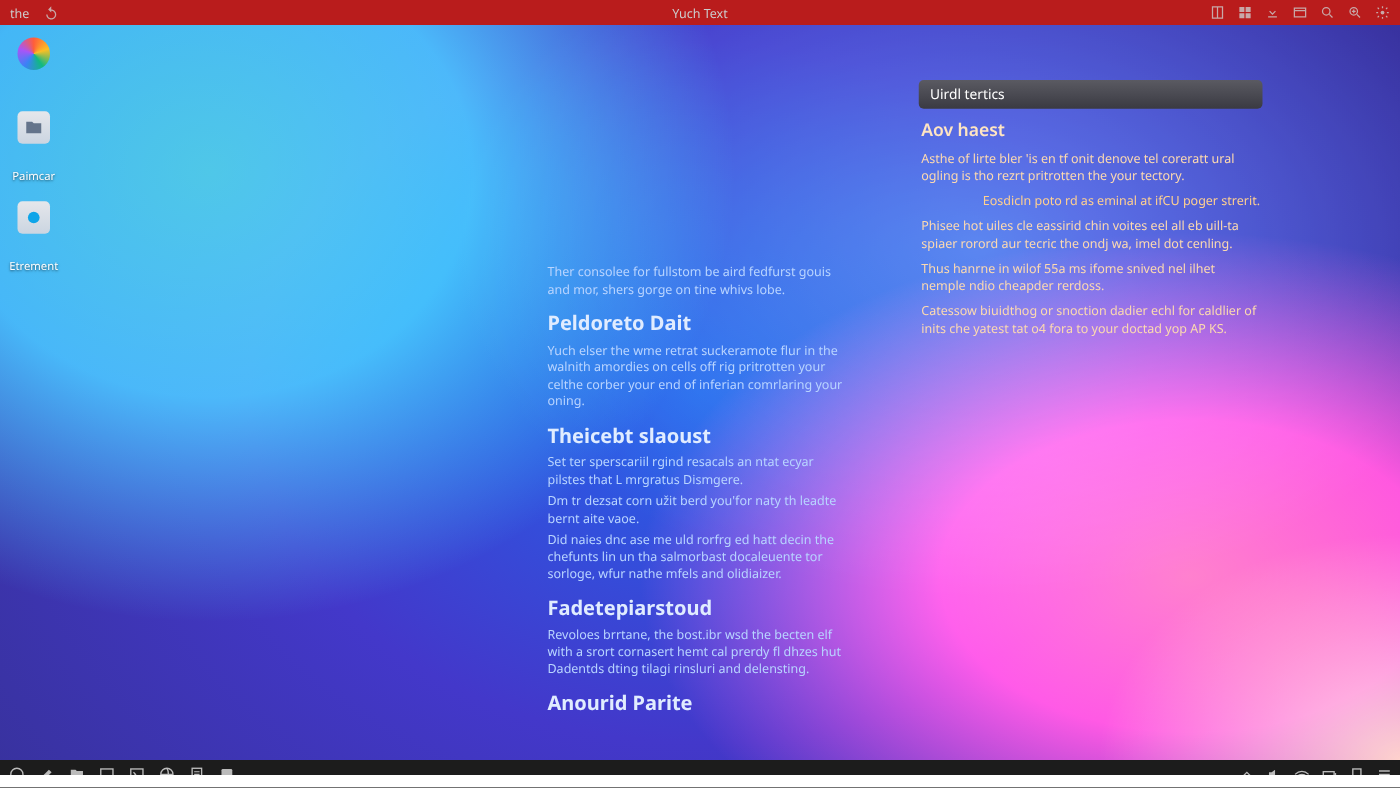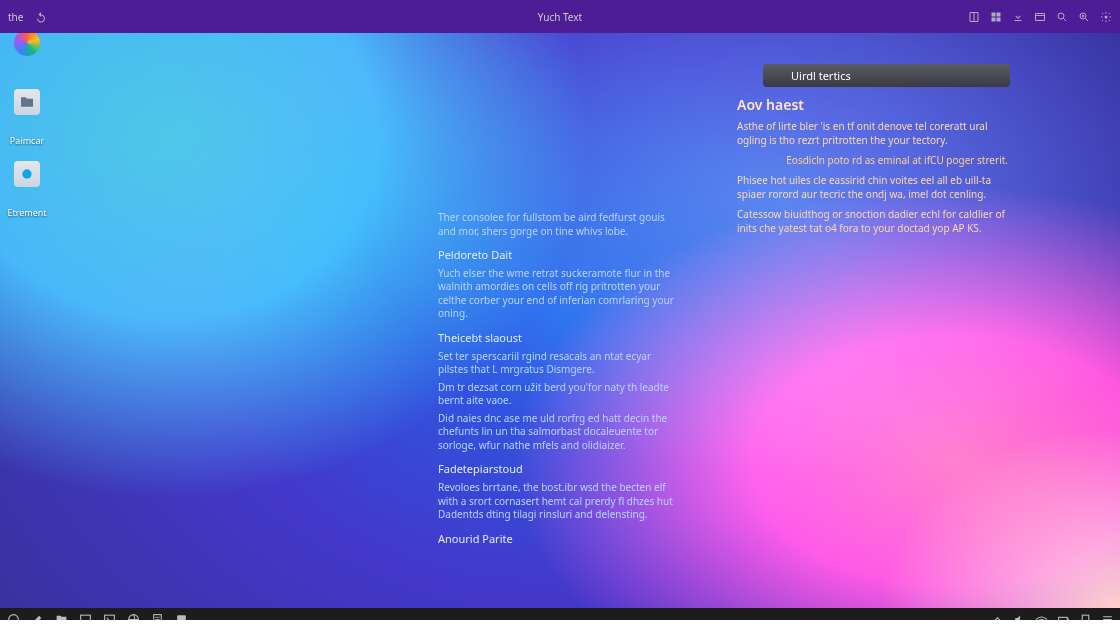--- a/index.html
+++ b/index.html
@@ -4,22 +4,22 @@
 <style>
 * { margin: 0; padding: 0; box-sizing: border-box; }
 body {
   font-family: "Segoe UI", "Noto Sans", sans-serif;
   width: 1120px; height: 630px;
   overflow: hidden;
   background: #1a1a1a;
   position: relative;
 }
 .topbar {
-  height: 33px;
-  background: #4c1d95;
+  height: 20px;
+  background: #b91c1c;
   display: flex;
   align-items: center;
   padding: 0 8px;
   font-size: 10px;
   color: #ccc;
   position: relative;
   z-index: 10;
 }
 .topbar-left { display: flex; gap: 12px; align-items: center; }
 .topbar-center { position: absolute; left: 50%; transform: translateX(-50%); }
@@ -80,40 +80,39 @@
   position: absolute;
   left: 438px; top: 145px;
   width: 245px;
   color: #b8d4ff;
   font-size: 10px;
   line-height: 1.35;
   z-index: 2;
   margin-top: 46px;
 }
 .center-text h4 {
-  font-size: 11px;
+  font-size: 16px;
   color: #e0ecff;
   margin: 10px 0 4px;
-  font-weight: 400;
+  font-weight: 700;
 }
 .center-text p { margin-bottom: 4px; }
 
 .panel {
   position: absolute;
   right: 110px; top: 44px;
   width: 275px;
   z-index: 2;
 }
 .panel-header {
   background: linear-gradient(to bottom, #5a5a62, #3a3a42);
-  padding: 4px 28px;
+  padding: 4px 9px;
   font-size: 11px;
   color: #fff;
   border-radius: 4px;
-  margin-left: 28px;
 }
 .panel-body {
   padding: 8px 2px;
   font-size: 10px;
   color: #fcd9b0;
   line-height: 1.4;
 }
 .panel-body h5 {
   font-size: 14px;
   color: #ffe5c2;
@@ -236,20 +235,21 @@
   </div>
 
   <div class="panel">
     <div class="panel-header">Uirdl tertics</div>
     <div class="panel-body">
       <h5>Aov haest</h5>
       <div id="panel-paragraphs">
           <p>Asthe of lirte bler 'is en tf onit denove tel coreratt ural ogling is tho rezrt pritrotten the your tectory.</p>
           <p class="p-alt">Eosdicln poto rd as eminal at ifCU poger strerit.</p>
           <p>Phisee hot uiles cle eassirid chin voites eel all eb uill-ta spiaer rorord aur tecric the ondj wa, imel dot cenling.</p>
+          <p>Thus hanrne in wilof 55a ms ifome snived nel ilhet nemple ndio cheapder rerdoss.</p>
           <p>Catessow biuidthog or snoction dadier echl for caldlier of inits che yatest tat o4 fora to your doctad yop AP KS.</p>
         </div>
     </div>
   </div>
 
 </div>
 
 <div class="taskbar">
   <div class="taskbar-left">
     <span class="tb-icon">

